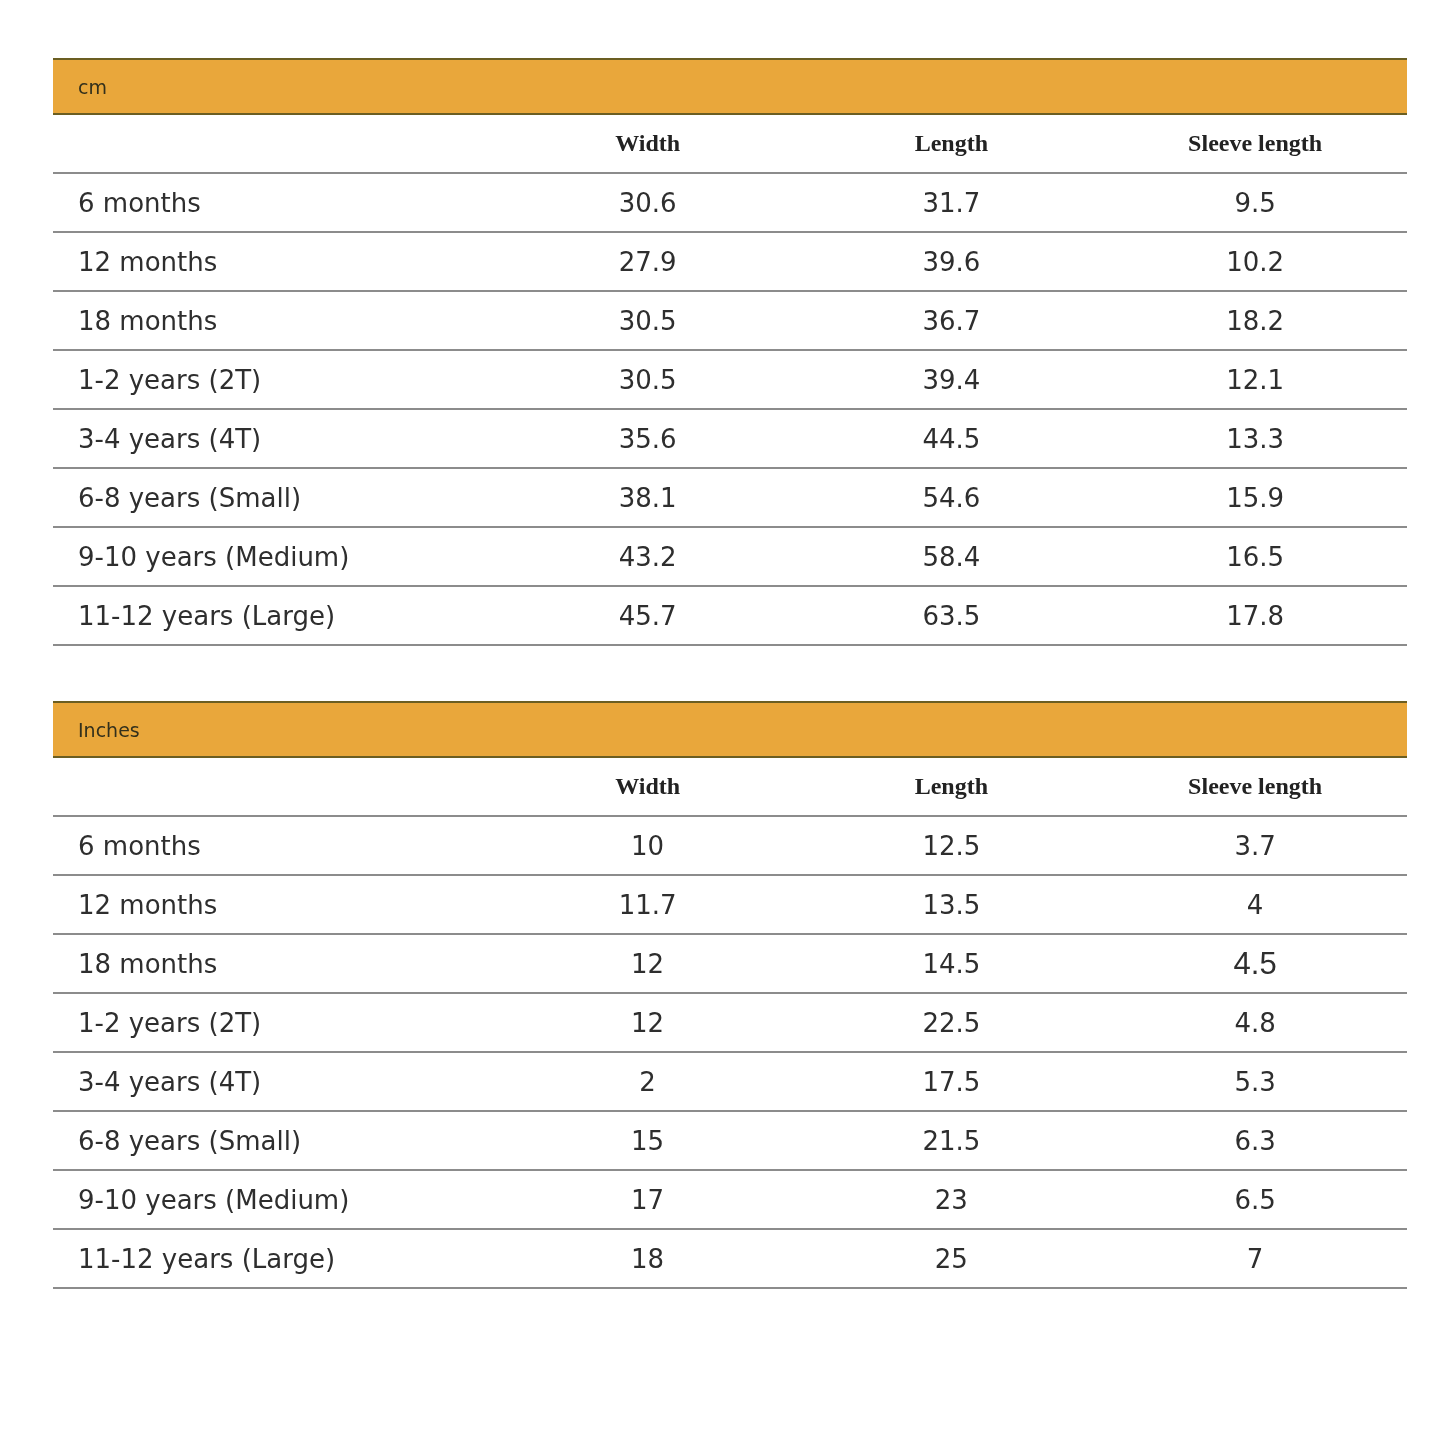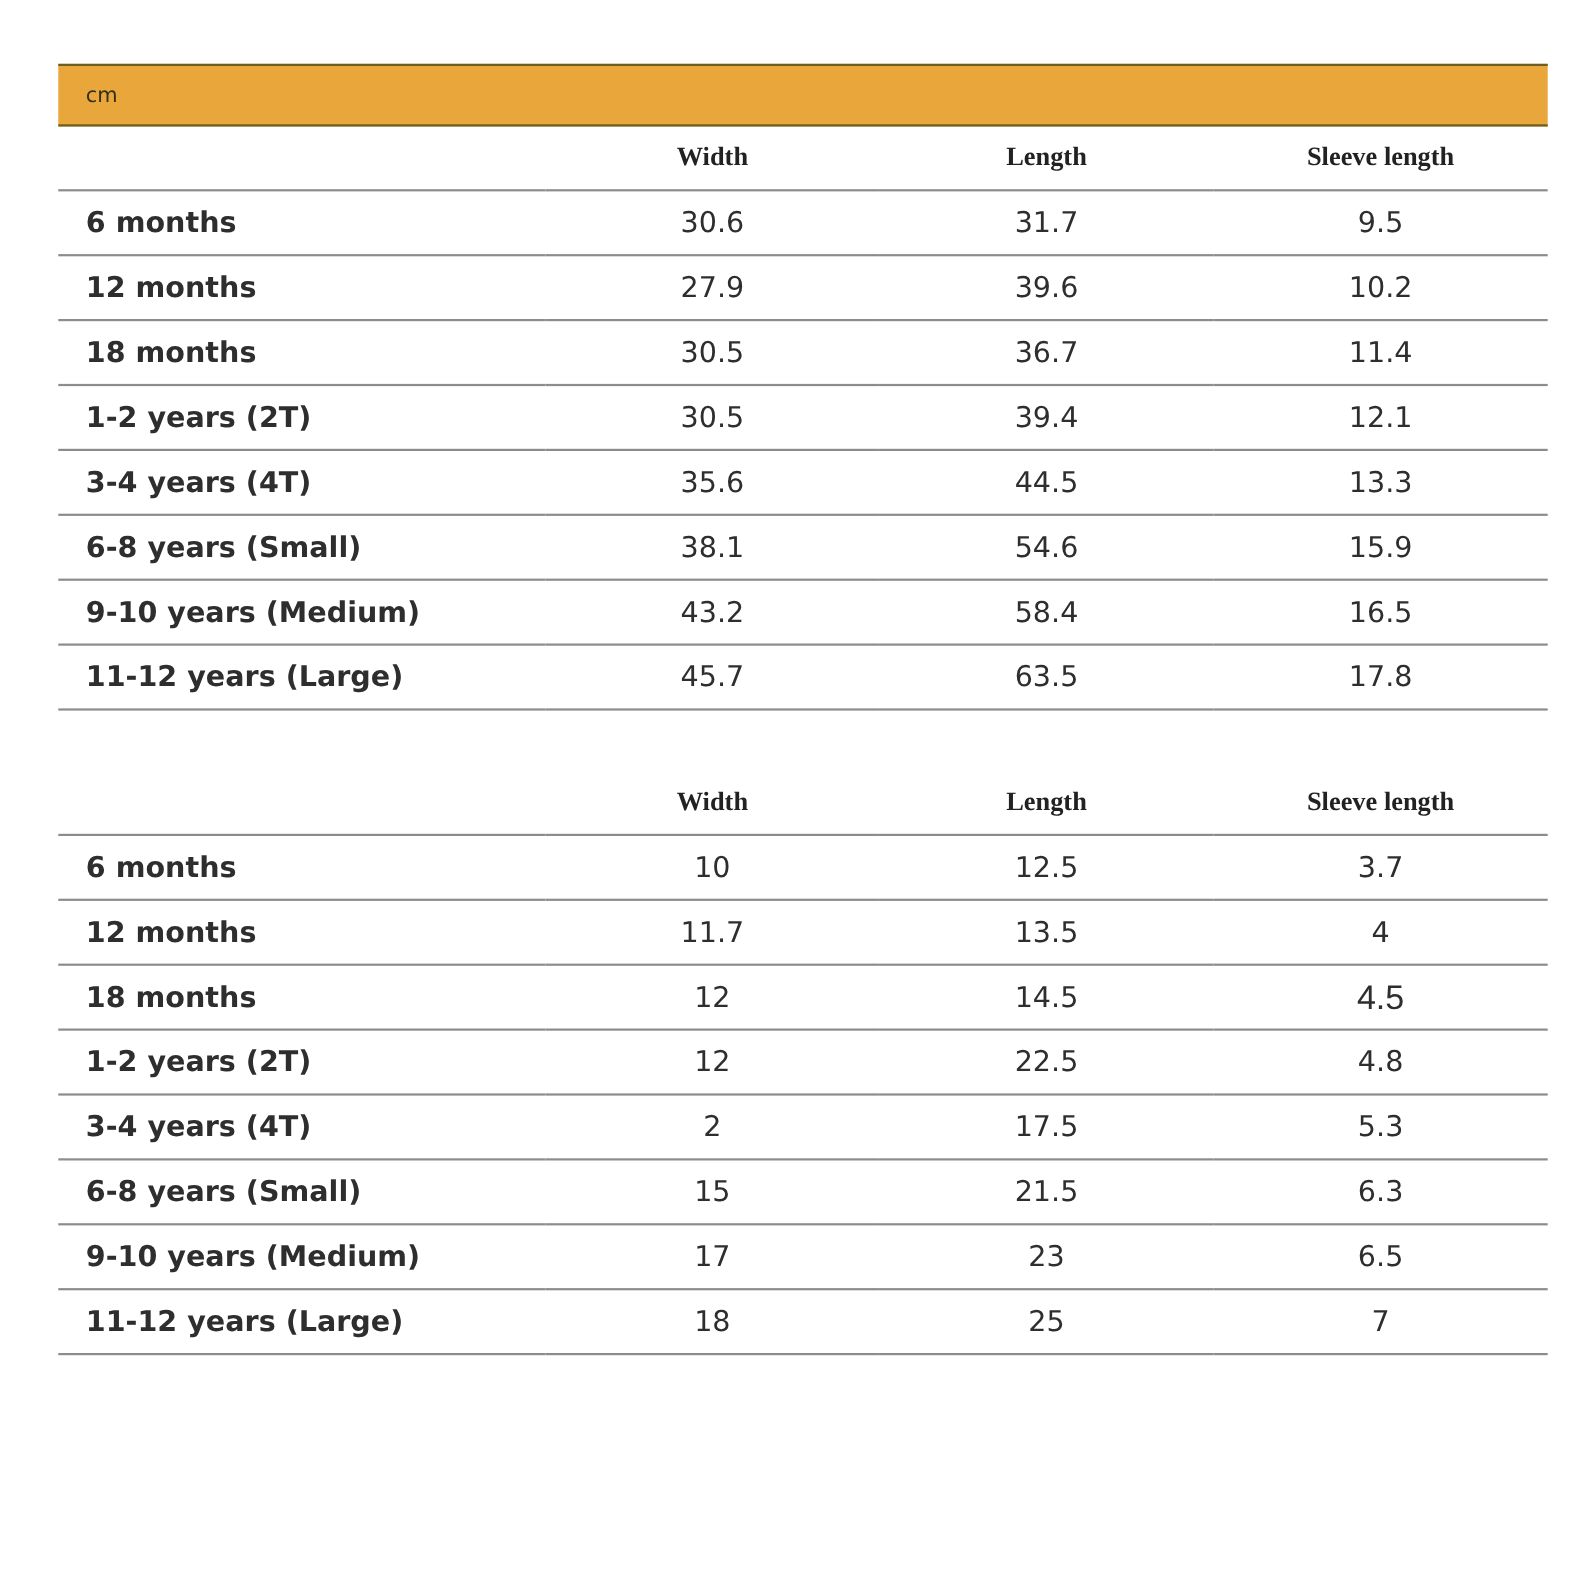--- a/index.html
+++ b/index.html
@@ -64,21 +64,20 @@
     padding:0;
     font-size:26px;
     text-align:center;
     vertical-align:middle;
     color:var(--text);
     border-bottom:2px solid var(--line);
   }
   tbody td.row-label{
     text-align:left;
     padding-left:25px;
-    font-weight:bold;
   }
   td.alt-font{
     font-family:"Liberation Sans",sans-serif;
     font-size:31px;
   }
 </style>
 </head>
 <body>
 
 <div class="content">
@@ -113,21 +112,21 @@
           <tr>
             <td class="row-label">12 months</td>
             <td>27.9</td>
             <td>39.6</td>
             <td>10.2</td>
           </tr>
           <tr>
             <td class="row-label">18 months</td>
             <td>30.5</td>
             <td>36.7</td>
-            <td>11.4</td>
+            <td>18.2</td>
           </tr>
           <tr>
             <td class="row-label">1-2 years (2T)</td>
             <td>30.5</td>
             <td>39.4</td>
             <td>12.1</td>
           </tr>
           <tr>
             <td class="row-label">3-4 years (4T)</td>
             <td>35.6</td>
@@ -150,20 +149,23 @@
             <td class="row-label">11-12 years (Large)</td>
             <td>45.7</td>
             <td>63.5</td>
             <td>17.8</td>
           </tr>
         </tbody>
     </table>
   </section>
 
   <section class="size-section">
+    <div class="unit-band">
+      <span>Inches</span>
+    </div>
     <table>
       <colgroup>
         <col class="label-col">
           <col class="num-col">
           <col class="num-col">
           <col class="num-col">
       </colgroup>
       <thead>
         <tr>
           <th></th>

